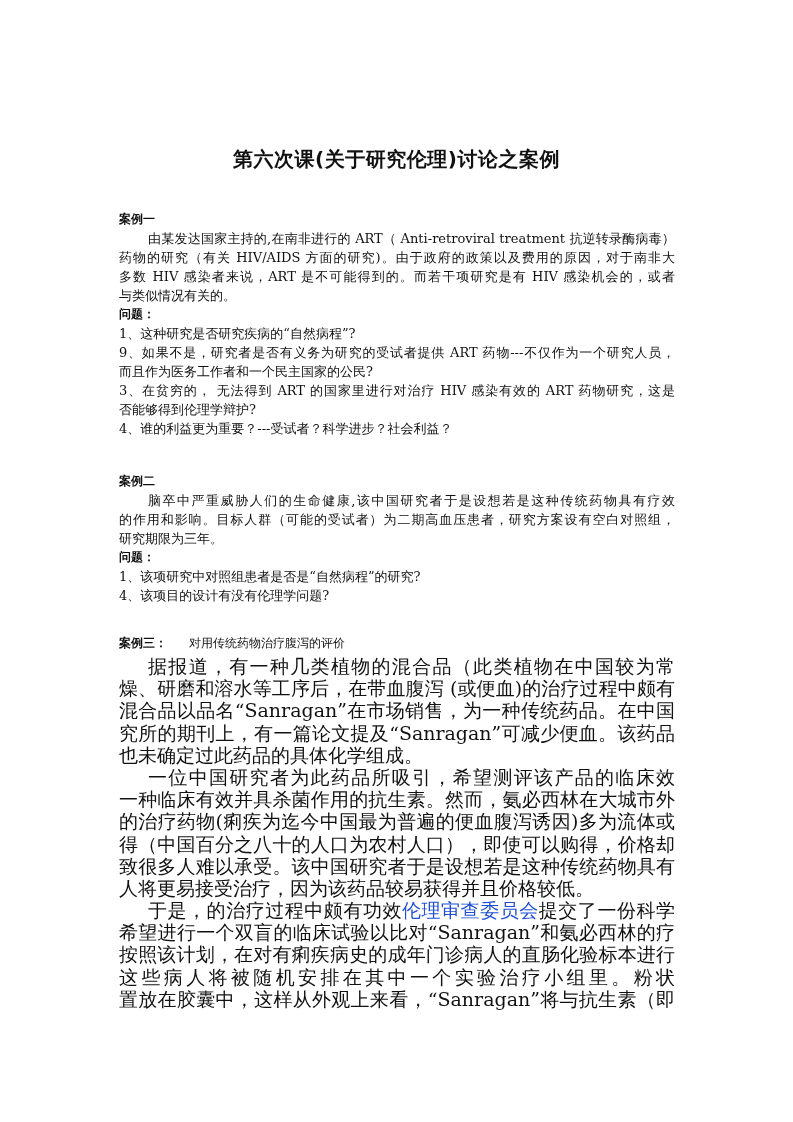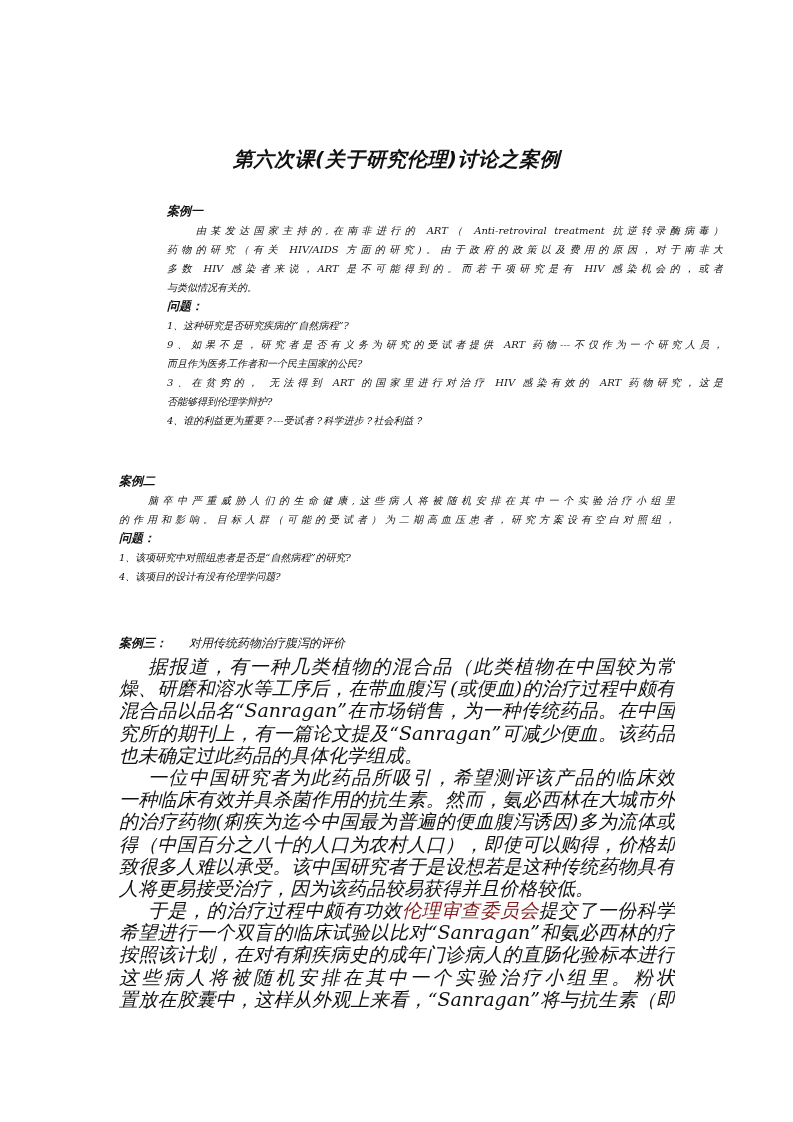--- a/index.html
+++ b/index.html
@@ -1,56 +1,57 @@
 <!DOCTYPE html>
 <html><head>
 <meta charset="utf-8">
 <style>
   html, body { margin:0; padding:0; background:#ffffff; }
   body { width:793px; height:1122px; position:relative; overflow:hidden;
          font-family: "DejaVu Serif", "Liberation Serif", serif; color:#111; }
-  .page { position:absolute; left:0; top:0; width:793px; height:1122px;font-style:italic; }
+  .page { position:absolute; left:0; top:0; width:793px; height:1122px; }
   .title { position:absolute; left:0; width:793px; top:146px; text-align:center;
            font-size:20px; font-weight:bold; letter-spacing:0.5px;
            font-family: "DejaVu Sans", "Liberation Sans", sans-serif; }
   .block { position:absolute; left:119px; width:556px; }
-  .line { font-size:10px; line-height:19px; white-space:nowrap; height:19px; }
+  .line { font-size:13px; line-height:19px; white-space:nowrap; height:19px; }
   .line.bold { font-weight:bold; font-family: "DejaVu Sans", "Liberation Sans", sans-serif; font-size:12px; }
   .indent { padding-left:29px; }
   .just { text-align:justify; text-align-last:justify; white-space:normal; overflow:hidden; }
   .big .line { font-size:19px; line-height:22.2px; height:22.2px; }
-  .orange { color:#7f1d1d; }
+  .orange { color:#1d4ed8; }
   .sub-title { font-weight:normal; font-family: "DejaVu Serif", "Liberation Serif", serif; padding-left:22px; }
 </style>
 </head>
 <body>
 
 <div class="page">
 
   <div class="title">第六次课(关于研究伦理)讨论之案例</div>
 
-  <div class="block" style="top:202px;margin-left:48px;">
+  <div class="block" style="top:210px;">
     <div class="line bold">案例一</div>
     <div class="line just indent">由某发达国家主持的,在南非进行的 ART（  Anti-retroviral treatment  抗逆转录酶病毒）</div>
     <div class="line just">药物的研究（有关 HIV/AIDS 方面的研究)。由于政府的政策以及费用的原因，对于南非大</div>
     <div class="line just">多数 HIV  感染者来说，ART  是不可能得到的。而若干项研究是有 HIV 感染机会的，或者</div>
     <div class="line">与类似情况有关的。</div>
     <div class="line bold">问题：</div>
     <div class="line">1、这种研究是否研究疾病的“自然病程”?</div>
     <div class="line just">9、如果不是，研究者是否有义务为研究的受试者提供  ART 药物---不仅作为一个研究人员，</div>
     <div class="line">而且作为医务工作者和一个民主国家的公民?</div>
     <div class="line just">3、在贫穷的，  无法得到 ART 的国家里进行对治疗 HIV 感染有效的 ART 药物研究，这是</div>
     <div class="line">否能够得到伦理学辩护?</div>
     <div class="line">4、谁的利益更为重要？---受试者？科学进步？社会利益？</div>
   </div>
 
   <div class="block" style="top:472px;">
     <div class="line bold">案例二</div>
-    <div class="line just indent">脑卒中严重威胁人们的生命健康,这些病人将被随机安排在其中一个实验治疗小组里</div>
+    <div class="line just indent">脑卒中严重威胁人们的生命健康,该中国研究者于是设想若是这种传统药物具有疗效</div>
     <div class="line just">的作用和影响。目标人群（可能的受试者）为二期高血压患者，研究方案设有空白对照组，</div>
+    <div class="line">研究期限为三年。</div>
     <div class="line bold">问题：</div>
     <div class="line">1、该项研究中对照组患者是否是“自然病程”的研究?</div>
     <div class="line">4、该项目的设计有没有伦理学问题?</div>
   </div>
 
   <div class="block" style="top:634px;">
     <div class="line bold">
       <span>案例三：</span><span class="sub-title">对用传统药物治疗腹泻的评价</span>
     </div>
   </div>

